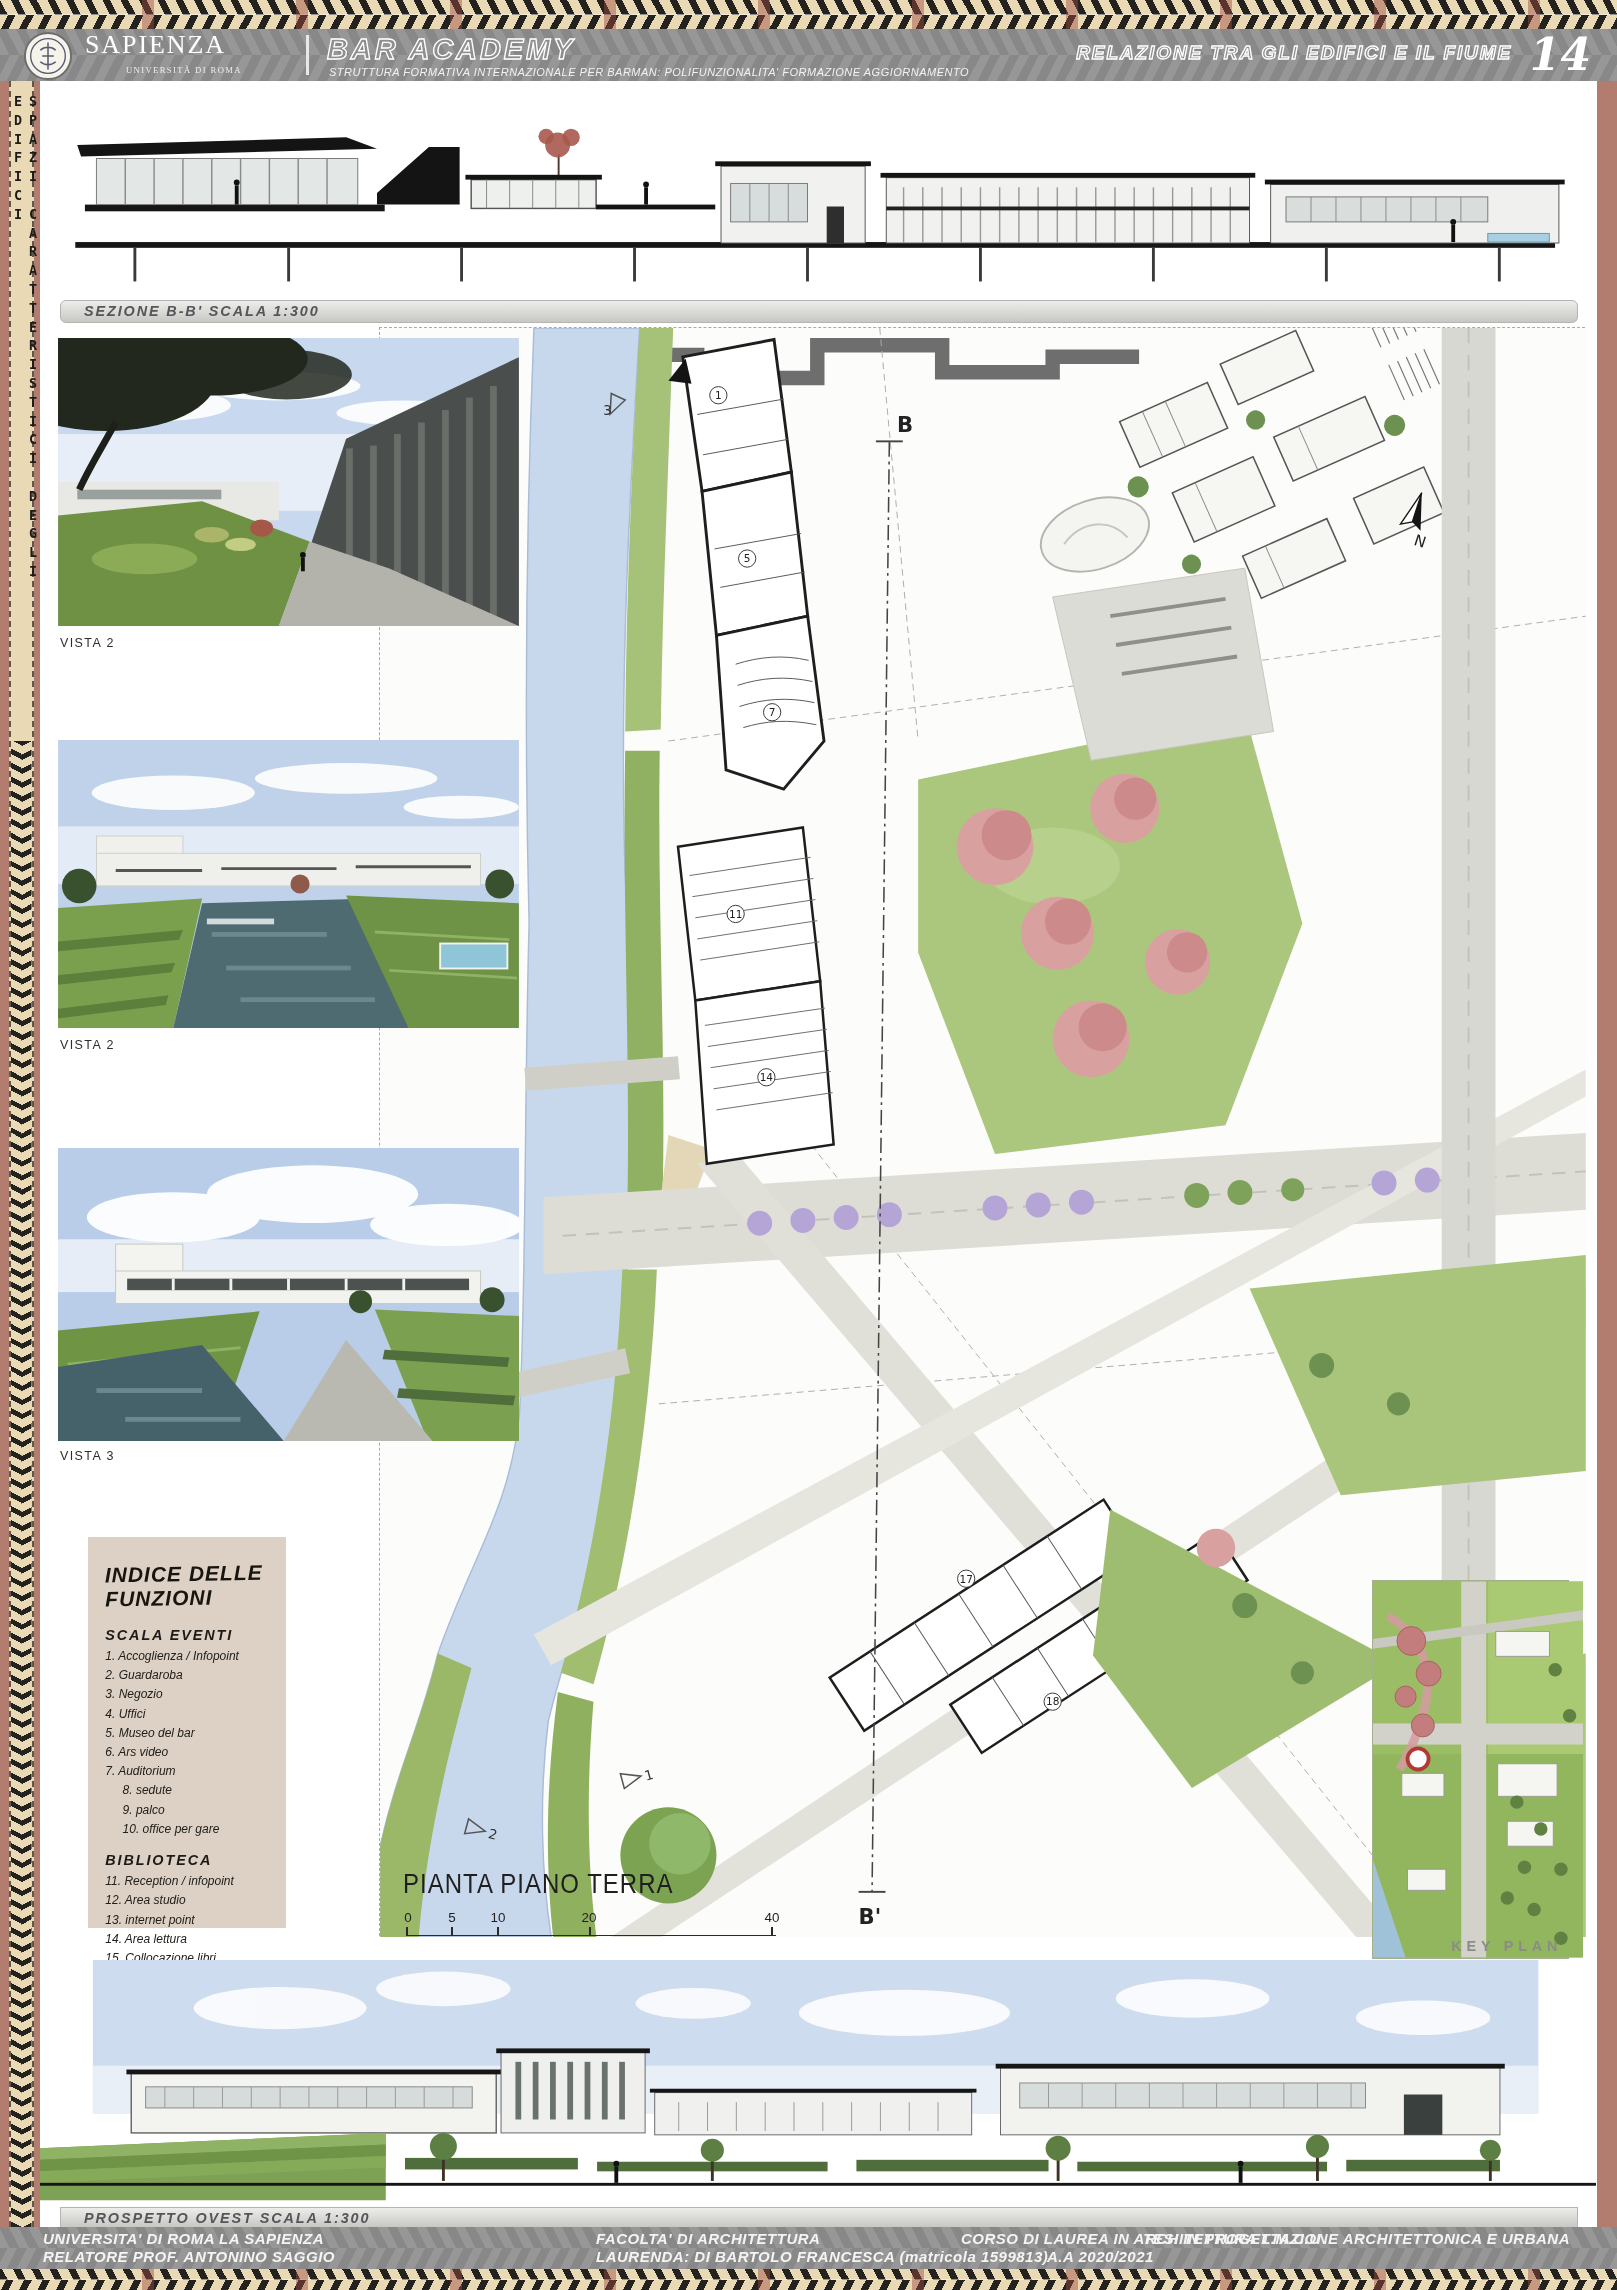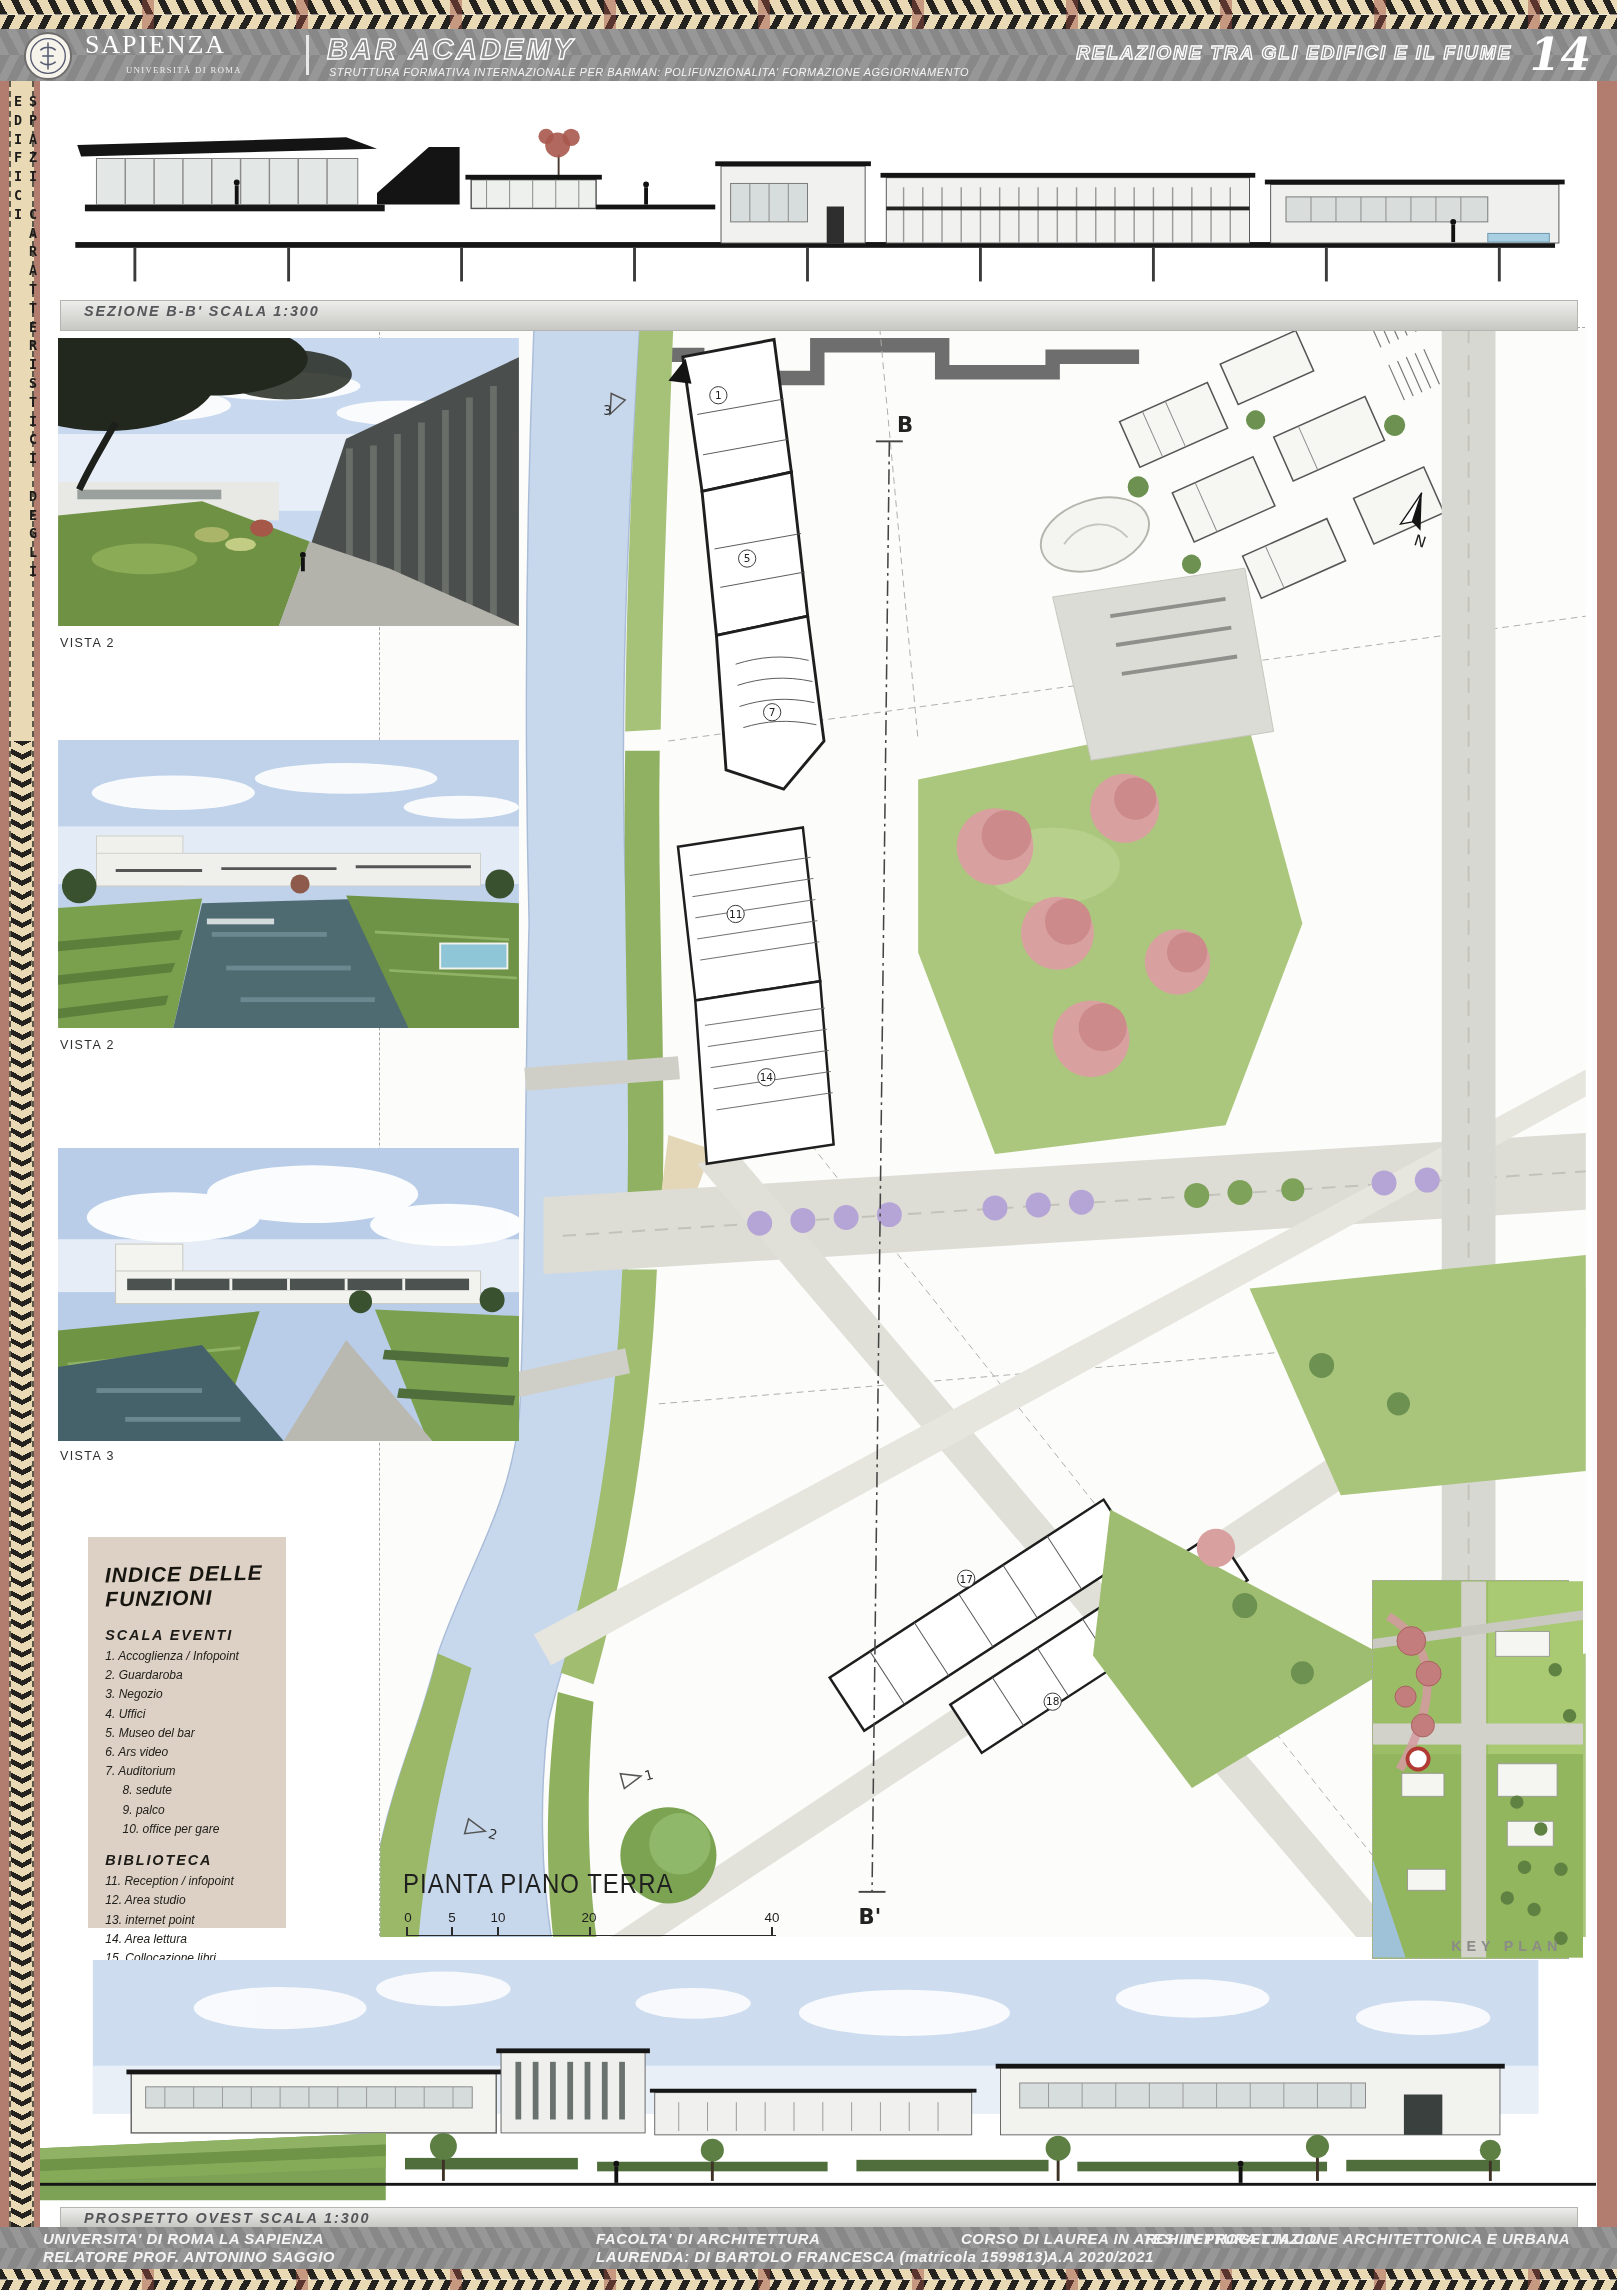--- a/index.html
+++ b/index.html
@@ -444,21 +444,21 @@
 
     <g fill="#111">
       <circle cx="186" cy="95" r="3"></circle>
         <rect x="184" y="98" width="4" height="20"></rect>
       <circle cx="612" cy="97" r="3"></circle>
         <rect x="610" y="100" width="4" height="18"></rect>
       <circle cx="1452" cy="136" r="3"></circle>
         <rect x="1450" y="139" width="4" height="18"></rect>
     </g>
   </svg>
-  <div class="abs strip-label" style="left:60px;top:300px;width:1518px;height:31px;">
+  <div class="abs strip-label" style="left:60px;top:300px;width:1518px;height:23px;border-radius:6px;">
     <span>SEZIONE B-B' SCALA 1:300</span>
   </div>
 
   <div class="abs" style="left:58px;top:338px;width:461px;height:288px;">
     <svg width="461" height="288" viewBox="0 0 480 300">
       <rect width="480" height="300" fill="#c8d8ee"></rect>
       <rect y="100" width="480" height="80" fill="#e7eef7"></rect>
       <g fill="#ffffff" opacity=".9">
         <ellipse cx="110" cy="70" rx="70" ry="16"></ellipse>
           <ellipse cx="230" cy="50" rx="85" ry="15"></ellipse>

